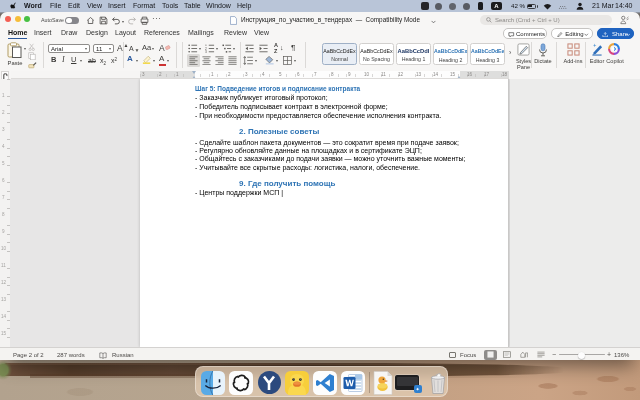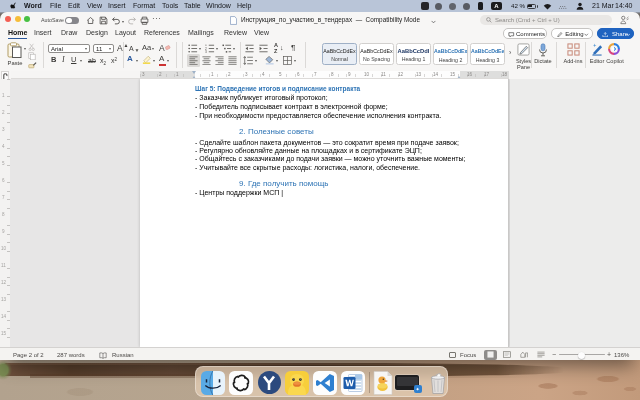--- a/index.html
+++ b/index.html
@@ -78,21 +78,21 @@
 #rulerticks { position:absolute; left:129px; top:3px; width:369px; height:2.6px;
   background:repeating-linear-gradient(90deg, #bbb9b7 0 0.7px, transparent 0.7px 8.6px); opacity:0.55; }
 
 
 #docarea { position:absolute; left:0; top:67px; width:640px; height:268px; background:#e7e6e6; overflow:hidden; }
 #vruler { position:absolute; left:0; top:0; width:10px; height:268px; background:#f3f2f1; font-size:4.6px; color:#a5a3a1; }
 #page { position:absolute; left:140px; top:0px; width:369px; height:268px; background:#fff;
   box-shadow:0 0 3px rgba(0,0,0,0.22); border-right:0.7px solid #c9c8c7; }
 #rightgray { position:absolute; left:510px; top:0; width:130px; height:268px; background:#ececeb; }
 .dt { position:absolute; left:195px; white-space:nowrap; color:#000; font-size:7px; }
-.h2 { color:#2e74b5; font-weight:normal; font-size:8px;padding-left:44px; }
+.h2 { color:#2e74b5; font-weight:bold; font-size:8px;padding-left:44px; }
 .h3 { color:#2e74b5; font-weight:bold; font-size:6.5px; }
 
 
 #statusbar { position:absolute; left:0; top:335px; width:640px; height:13px;
   background:#f4f3f1; border-top:0.7px solid #d4d2d0; font-size:6px; color:#4c4a48; }
 
 
 #dock { position:absolute; left:195px; top:366px; width:253px; height:31px; border-radius:8px;
   background:rgba(226,204,180,0.78); border:0.5px solid rgba(255,255,255,0.35); backdrop-filter:blur(4px); }
 .dicon { position:absolute; top:3.5px; width:24px; height:24px; border-radius:5.5px; }

